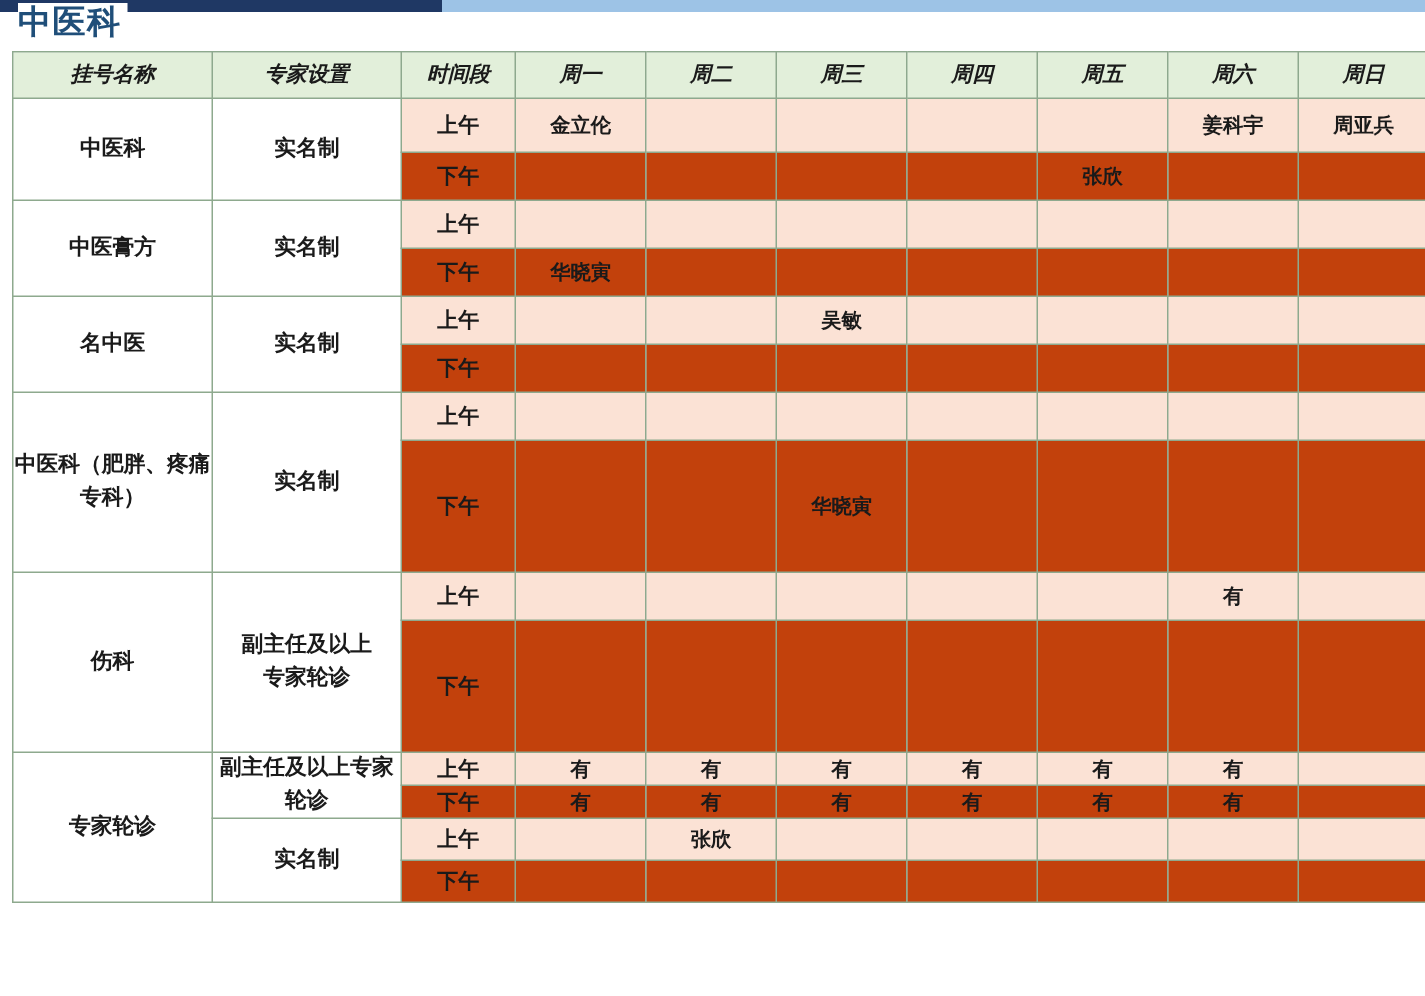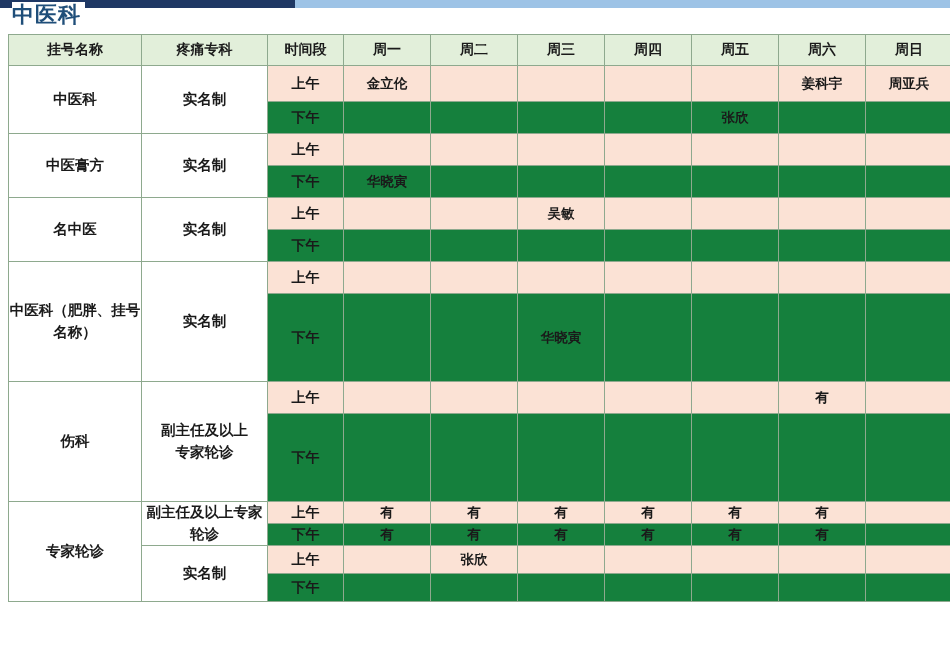--- a/index.html
+++ b/index.html
@@ -61,54 +61,55 @@
     padding: 0;
     font-weight: bold;
     color: #1a1a1a;
   }
   thead th {
     background: #e2efda;
     height: 30px;
     font-size: 14px;
     color: #1a1a1a;
     border-color: #7f9e7f;
+    font-style: italic;
   }
   .col-name   { width: 132px; }
   .col-setting{ width: 125px; }
   .col-period { width: 75px; }
   .col-day    { width: 86px; }
   td.name-cell, td.setting-cell {
     background: #ffffff;
     font-size: 14.5px;
     line-height: 1.45;
   }
   td.period-cell {
     font-size: 14px;
     margin-left: 39px;
   }
   tr.am td.period-cell, tr.am td.day-cell { background: #fbe2d5; }
-  tr.pm td.period-cell, tr.pm td.day-cell { background: #15803d; }
+  tr.pm td.period-cell, tr.pm td.day-cell { background: #c2410c; }
   td.day-cell { font-size: 13.5px; }
   .small-setting { font-size: 13px; line-height: 1.35; }
 </style>
 </head>
 <body>
 
 <div class="page">
 
   <div class="header">
     <div class="header-rule"></div>
     <div class="dept-title">中医科</div>
   </div>
 
   <table class="schedule">
     <thead>
       <tr>
         <th class="col-name">挂号名称</th>
-        <th class="col-setting">疼痛专科</th>
+        <th class="col-setting">专家设置</th>
         <th class="col-period">时间段</th>
         <th class="col-day">周一</th>
         <th class="col-day">周二</th>
         <th class="col-day">周三</th>
         <th class="col-day">周四</th>
         <th class="col-day">周五</th>
         <th class="col-day">周六</th>
         <th class="col-day">周日</th>
       </tr>
     </thead>
@@ -173,21 +174,21 @@
           <td class="period-cell">下午</td>
           <td class="day-cell"></td>
           <td class="day-cell"></td>
           <td class="day-cell"></td>
           <td class="day-cell"></td>
           <td class="day-cell"></td>
           <td class="day-cell"></td>
           <td class="day-cell"></td>
         </tr>
         <tr class="am" style="height: 32px;">
-          <td class="name-cell" rowspan="2">中医科（肥胖、挂号名称）</td>
+          <td class="name-cell" rowspan="2">中医科（肥胖、疼痛专科）</td>
           <td class="setting-cell" rowspan="2">实名制</td>
           <td class="period-cell">上午</td>
           <td class="day-cell"></td>
           <td class="day-cell"></td>
           <td class="day-cell"></td>
           <td class="day-cell"></td>
           <td class="day-cell"></td>
           <td class="day-cell"></td>
           <td class="day-cell"></td>
         </tr>

